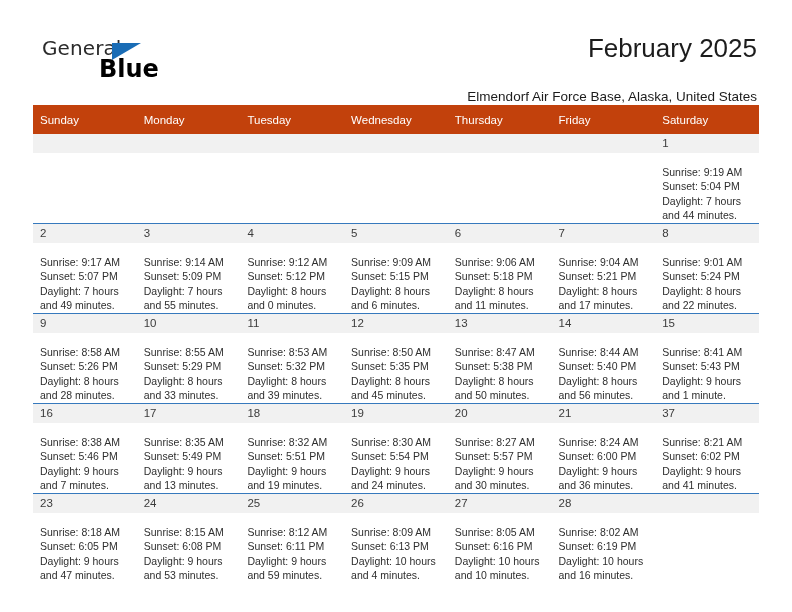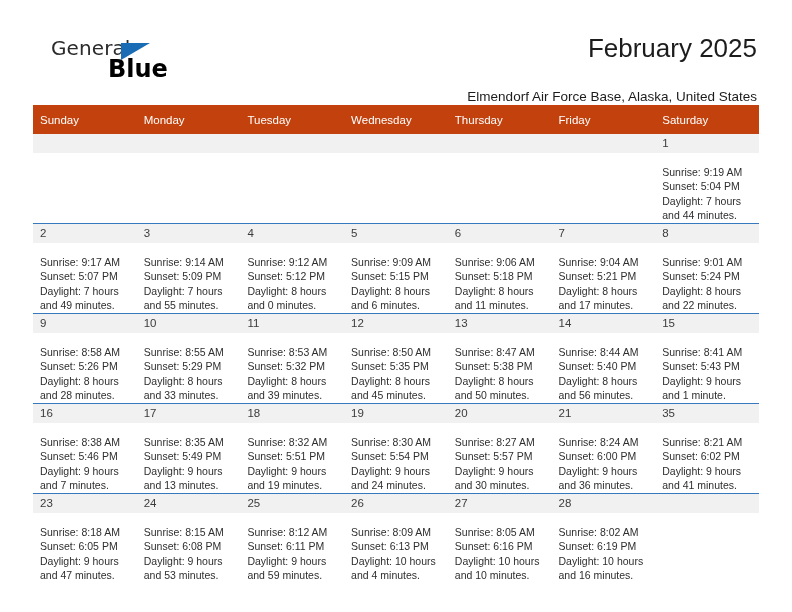--- a/index.html
+++ b/index.html
@@ -24,21 +24,21 @@
   
   .header {
     position: absolute;
     left: 0;
     top: 0;
     width: 792px;
     height: 104px;
   }
   .logo {
     position: absolute;
-    left: 51px;
+    left: 42px;
     top: 36px;
     width: 180px;
     height: 48px;
   }
   .logo-general {
     position: absolute;
     left: 0;
     top: 0;
     font-size: 20px;
     letter-spacing: 0.1px;
@@ -383,21 +383,21 @@
           <td>
             <div class="daynum-band">21</div>
             <div class="cell-body">
               <div>Sunrise: 8:24 AM</div>
               <div>Sunset: 6:00 PM</div>
               <div>Daylight: 9 hours</div>
               <div>and 36 minutes.</div>
             </div>
           </td>
           <td>
-            <div class="daynum-band">35</div>
+            <div class="daynum-band">37</div>
             <div class="cell-body">
               <div>Sunrise: 8:21 AM</div>
               <div>Sunset: 6:02 PM</div>
               <div>Daylight: 9 hours</div>
               <div>and 41 minutes.</div>
             </div>
           </td>
         </tr>
         <tr>
           <td>

